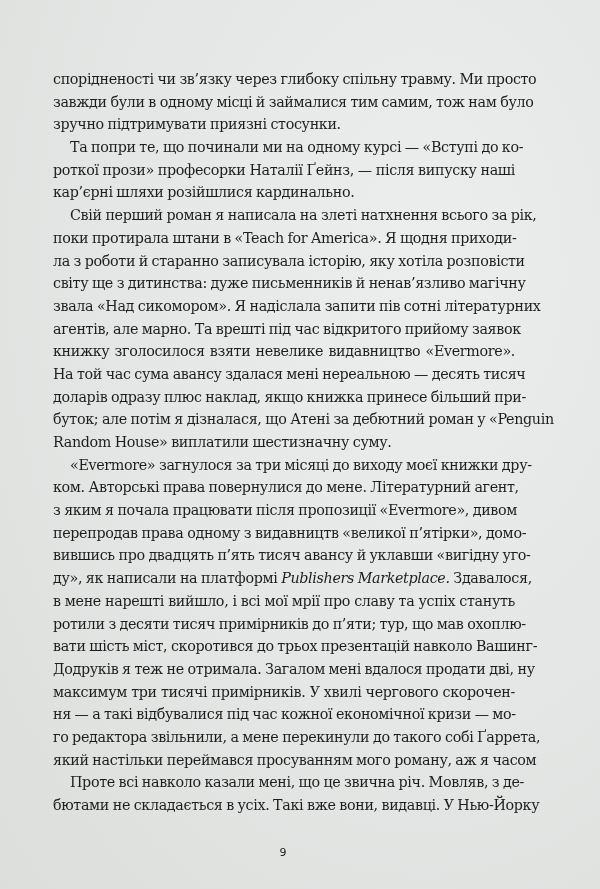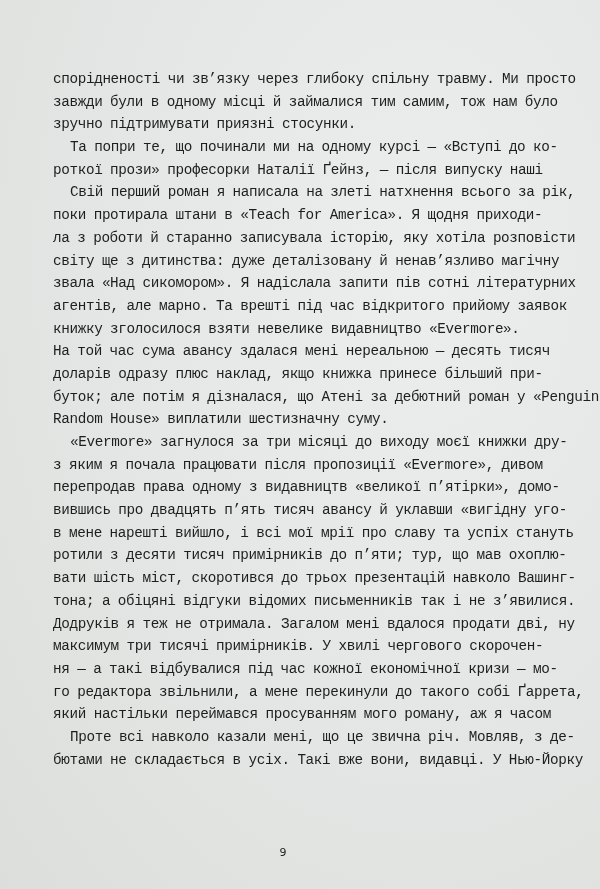--- a/index.html
+++ b/index.html
@@ -25,21 +25,20 @@
       line-height: 22.7px;
       letter-spacing: -0.35px;
       word-spacing: -0.5px;
     }
     .line {
       display: block;
       white-space: nowrap;
       text-align: justify;
       text-align-last: justify;
       height: 22.7px;
-      font-family: Liberation Mono, monospace;
     }
     .line.last {
       text-align-last: left;
     }
     .line.indent {
       padding-left: 17px;
     }
     .italic {
       font-style: italic;
     }
@@ -56,39 +55,41 @@
   </style>
 </head>
 <body>
 
 <div class="page-text">
   <span class="line">спорідненості чи зв’язку через глибоку спільну травму. Ми просто</span>
   <span class="line">завжди були в одному місці й займалися тим самим, тож нам було</span>
   <span class="line last">зручно підтримувати приязні стосунки.</span>
   <span class="line indent">Та попри те, що починали ми на одному курсі — «Вступі до ко-</span>
   <span class="line">роткої прози» професорки Наталії Ґейнз, — після випуску наші</span>
+  <span class="line last">кар’єрні шляхи розійшлися кардинально.</span>
   <span class="line indent">Свій перший роман я написала на злеті натхнення всього за рік,</span>
   <span class="line">поки протирала штани в «Teach for America». Я щодня приходи-</span>
   <span class="line">ла з роботи й старанно записувала історію, яку хотіла розповісти</span>
-  <span class="line">світу ще з дитинства: дуже деталізовану й ненав’язливо магічну</span>
+  <span class="line">світу ще з дитинства: дуже письменників й ненав’язливо магічну</span>
   <span class="line">звала «Над сикомором». Я надіслала запити пів сотні літературних</span>
   <span class="line">агентів, але марно. Та врешті під час відкритого прийому заявок</span>
   <span class="line">книжку зголосилося взяти невелике видавництво «Evermore».</span>
   <span class="line">На той час сума авансу здалася мені нереальною — десять тисяч</span>
   <span class="line">доларів одразу плюс наклад, якщо книжка принесе більший при-</span>
   <span class="line">буток; але потім я дізналася, що Атені за дебютний роман у «Penguin</span>
   <span class="line last">Random House» виплатили шестизначну суму.</span>
   <span class="line indent">«Evermore» загнулося за три місяці до виходу моєї книжки дру-</span>
+  <span class="line">ком. Авторські права повернулися до мене. Літературний агент,</span>
   <span class="line">з яким я почала працювати після пропозиції «Evermore», дивом</span>
   <span class="line">перепродав права одному з видавництв «великої п’ятірки», домо-</span>
   <span class="line">вившись про двадцять п’ять тисяч авансу й уклавши «вигідну уго-</span>
+  <span class="line"><span>ду», як написали на платформі </span><span class="italic">Publishers Marketplace.</span><span> Здавалося,</span></span>
   <span class="line">в мене нарешті вийшло, і всі мої мрії про славу та успіх стануть</span>
   <span class="line">ротили з десяти тисяч примірників до п’яти; тур, що мав охоплю-</span>
   <span class="line">вати шість міст, скоротився до трьох презентацій навколо Вашинг-</span>
-  <span class="line">тона; а обіцяні відгуки відомих письменників так і не з’явилися.</span>
   <span class="line">Додруків я теж не отримала. Загалом мені вдалося продати дві, ну</span>
   <span class="line">максимум три тисячі примірників. У хвилі чергового скорочен-</span>
   <span class="line">ня — а такі відбувалися під час кожної економічної кризи — мо-</span>
   <span class="line">го редактора звільнили, а мене перекинули до такого собі Ґаррета,</span>
   <span class="line">який настільки переймався просуванням мого роману, аж я часом</span>
   <span class="line indent">Проте всі навколо казали мені, що це звична річ. Мовляв, з де-</span>
   <span class="line">бютами не складається в усіх. Такі вже вони, видавці. У Нью-Йорку</span>
 
 </div>
 

